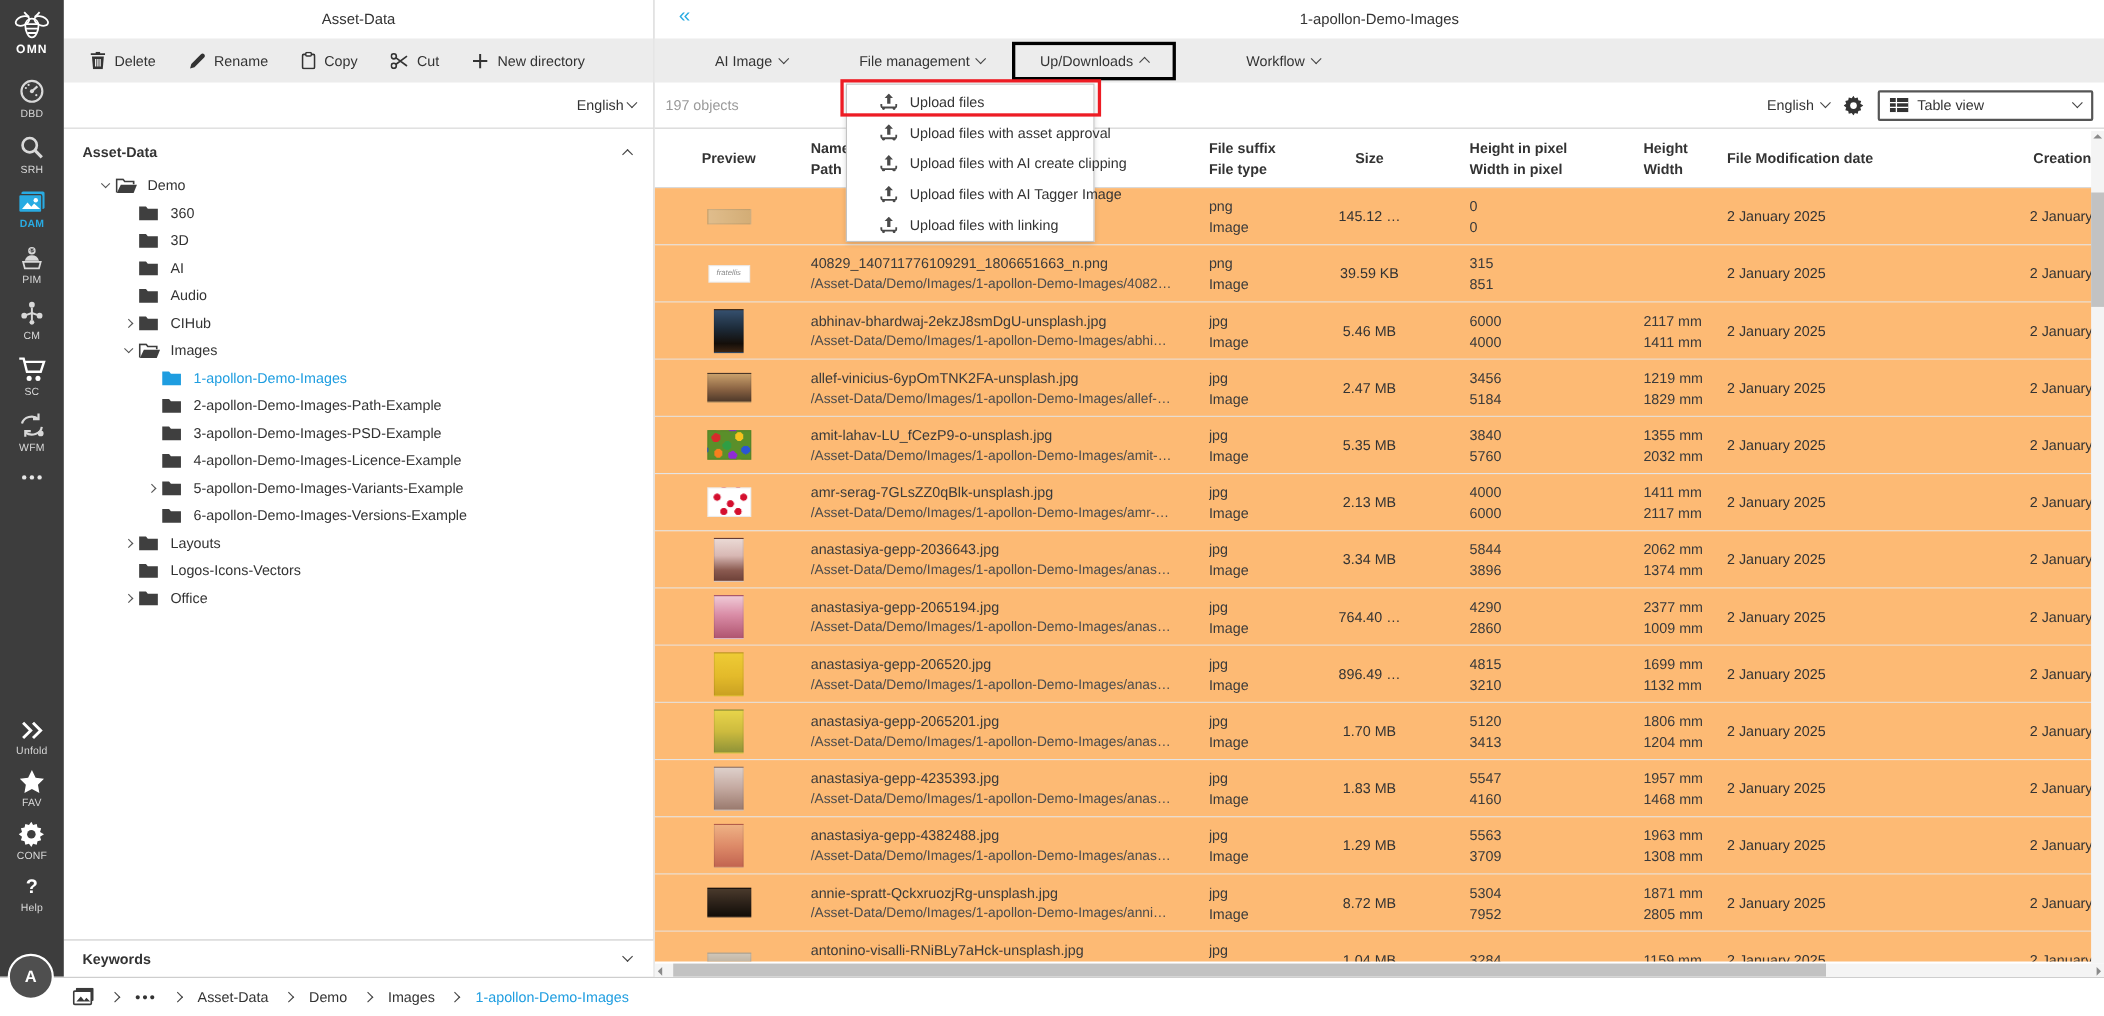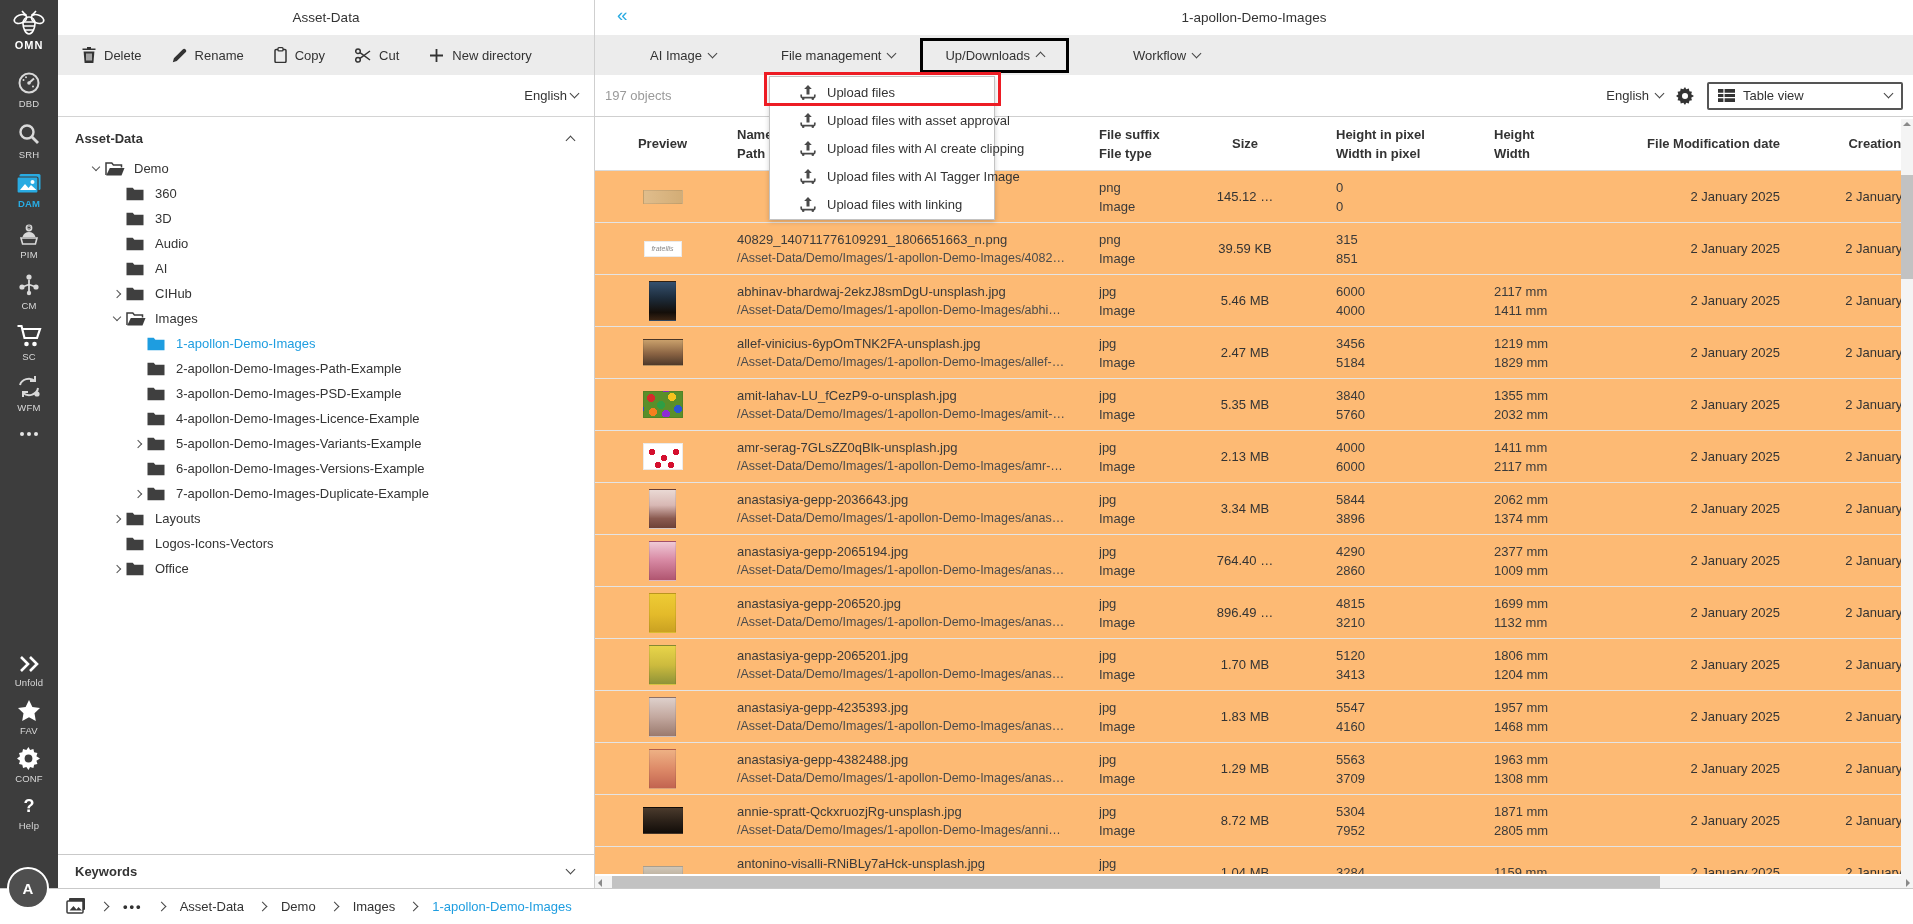--- a/index.html
+++ b/index.html
@@ -68,21 +68,21 @@
   .thead .c { line-height:18px; }
   .rows { height:703px; overflow:hidden; }
   .trow { height:52px; display:flex; align-items:center; border-bottom:1px solid #e4e4e4; background:#fdba74; }
   .c { flex:none; }
   .c0 { width:135px; display:flex; justify-content:center; align-items:center; }
   .c1 { width:360px; padding-left:7px; position:relative; overflow:hidden; }
   .c2 { width:90px; padding-left:9px; }
   .c3 { width:130px; text-align:center; }
   .c4 { width:140px; padding-left:26px; }
   .c5 { width:120px; padding-left:44px; }
-  .c6 { width:210px; text-align:right; }
+  .c6 { width:210px; text-align:left; }
   .c7 { width:220px; text-align:center; }
   .two l, .l1, .l2 { display:block; }
   .l1 { line-height:19px; white-space:nowrap; overflow:hidden; }
   .l2 { line-height:19px; white-space:nowrap; overflow:hidden; color:#4c4c4c; font-size:12.5px; }
   .trow .l1 { color:#3a3a3a; }
   .thumb { border:1px solid rgba(0,0,0,.08); display:flex; align-items:center; justify-content:center;
     font-style:italic; color:#8a8a8a; font-size:7px; overflow:hidden; }
 
   
   .dropdown { position:absolute; left:174px; top:76px; width:226px; background:#fff;
@@ -350,30 +350,30 @@
           </span>
     <span class="tlabel">3D</span>
         </div>
         <div class="tree-item " style="padding-left:49px">
     <span class="exp"></span>
     <span class="ficon">
             <svg width="18" height="14" viewBox="0 0 18 14">
               <path d="M.5.8h6.2l1.7 2h9.1v10.4H.5z" fill="#3f3f3f"></path>
             </svg>
           </span>
-    <span class="tlabel">Audio</span>
+    <span class="tlabel">AI</span>
         </div>
         <div class="tree-item " style="padding-left:49px">
     <span class="exp"></span>
     <span class="ficon">
             <svg width="18" height="14" viewBox="0 0 18 14">
               <path d="M.5.8h6.2l1.7 2h9.1v10.4H.5z" fill="#3f3f3f"></path>
             </svg>
           </span>
-    <span class="tlabel">AI</span>
+    <span class="tlabel">Audio</span>
         </div>
         <div class="tree-item " style="padding-left:49px">
     <span class="exp">
             <span class="chv right small"></span>
           </span>
     <span class="ficon">
             <svg width="18" height="14" viewBox="0 0 18 14">
               <path d="M.5.8h6.2l1.7 2h9.1v10.4H.5z" fill="#3f3f3f"></path>
             </svg>
           </span>
@@ -439,31 +439,20 @@
     <span class="tlabel">5-apollon-Demo-Images-Variants-Example</span>
         </div>
         <div class="tree-item " style="padding-left:70px">
     <span class="exp"></span>
     <span class="ficon">
             <svg width="18" height="14" viewBox="0 0 18 14">
               <path d="M.5.8h6.2l1.7 2h9.1v10.4H.5z" fill="#3f3f3f"></path>
             </svg>
           </span>
     <span class="tlabel">6-apollon-Demo-Images-Versions-Example</span>
-        </div>
-        <div class="tree-item " style="padding-left:70px">
-    <span class="exp">
-            <span class="chv right small"></span>
-          </span>
-    <span class="ficon">
-            <svg width="18" height="14" viewBox="0 0 18 14">
-              <path d="M.5.8h6.2l1.7 2h9.1v10.4H.5z" fill="#3f3f3f"></path>
-            </svg>
-          </span>
-    <span class="tlabel">7-apollon-Demo-Images-Duplicate-Example</span>
         </div>
         <div class="tree-item " style="padding-left:49px">
     <span class="exp">
             <span class="chv right small"></span>
           </span>
     <span class="ficon">
             <svg width="18" height="14" viewBox="0 0 18 14">
               <path d="M.5.8h6.2l1.7 2h9.1v10.4H.5z" fill="#3f3f3f"></path>
             </svg>
           </span>

